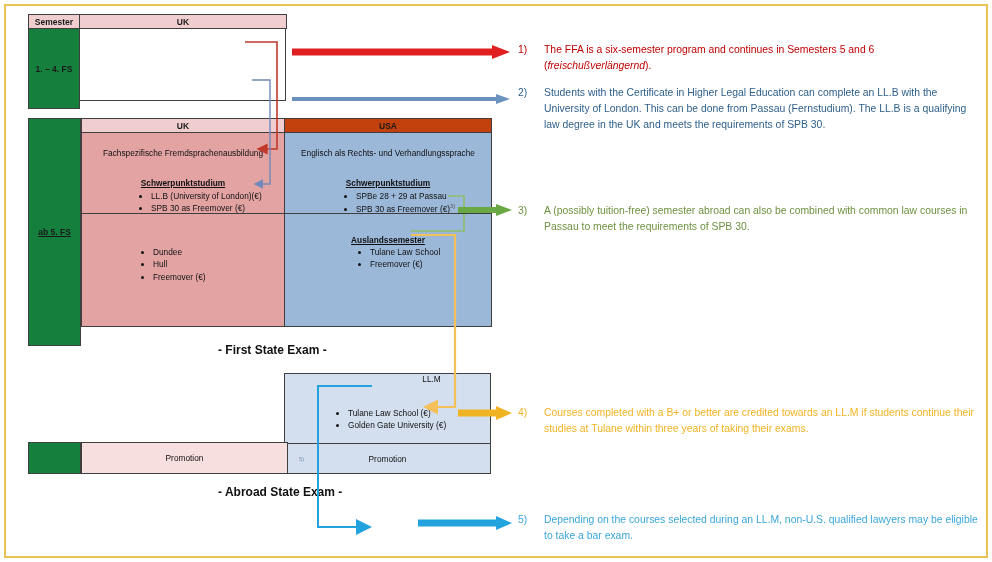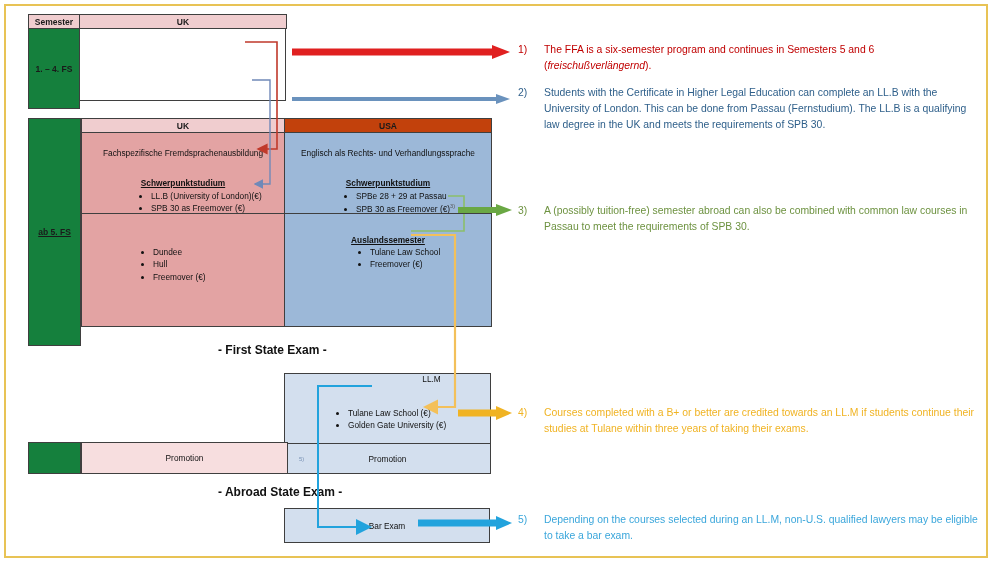--- a/index.html
+++ b/index.html
@@ -210,23 +210,20 @@
 
   <div class="tbl" style="left:28px; top:442px; width:258px; height:31px;">
     <div class="cell white" style="left:-1px; top:-1px; width:53px; height:32px;"></div>
     <div class="cell pink-pale" style="left:52px; top:-1px; width:207px; height:32px;">
       <div class="body-txt ctr" style="left:0; top:10px;">Promotion</div>
     </div>
   </div>
 
   <div class="exam-cap" style="left:218px; top:485px;">- Abroad State Exam -</div>
 
-  <div class="tbl blue-pale" style="left:284px; top:508px; width:206px; height:35px;">
-    <div class="body-txt ctr" style="left:0; top:12px;">Bar Exam</div>
-  </div>
 
   <svg id="wires" viewBox="0 0 992 562">
     <defs>
       <marker id="ah-red" markerWidth="7" markerHeight="7" refX="6" refY="3.5" orient="auto">
         <path d="M0,0 L7,3.5 L0,7 z" fill="#c0392b"></path>
       </marker>
       <marker id="ah-blue" markerWidth="7" markerHeight="7" refX="6" refY="3.5" orient="auto">
         <path d="M0,0 L7,3.5 L0,7 z" fill="#7089b8"></path>
       </marker>
       <marker id="ah-green" markerWidth="7" markerHeight="7" refX="6" refY="3.5" orient="auto">

